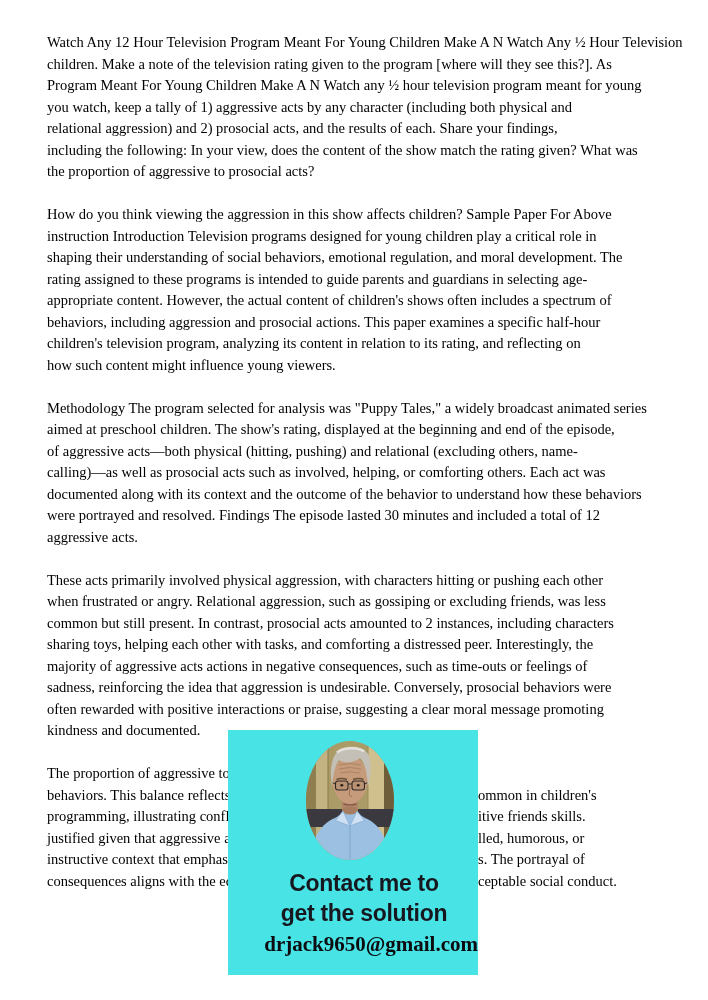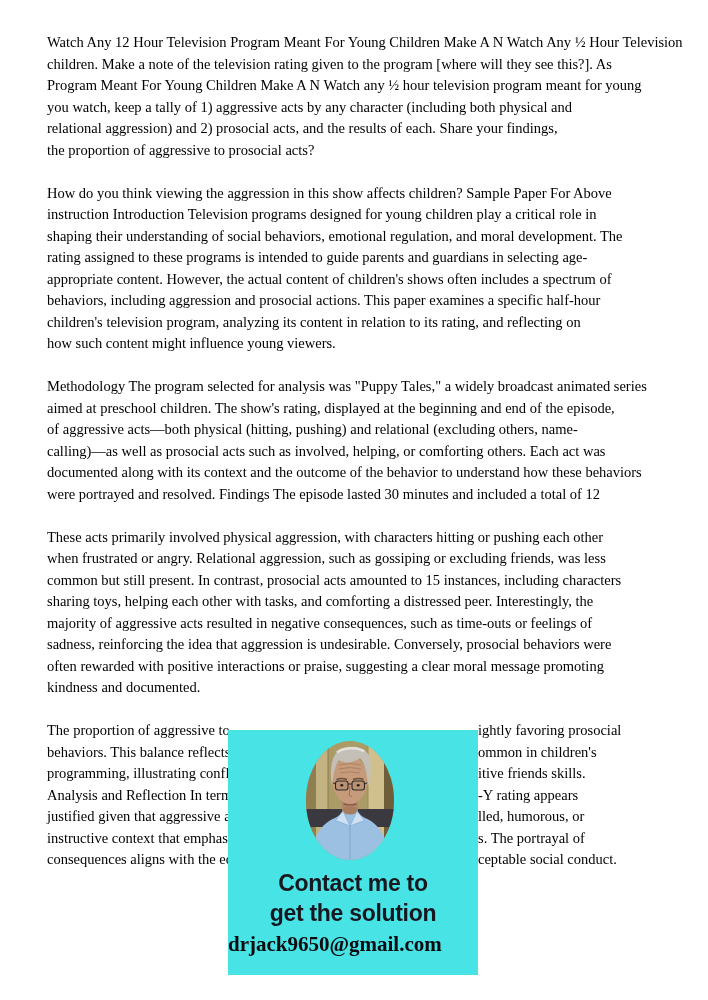--- a/index.html
+++ b/index.html
@@ -34,52 +34,53 @@
   .photo {
     position: absolute;
     left: 78px; top: 11px;
     width: 88px; height: 119px;
     border-radius: 50%;
     overflow: hidden;
   }
   .photo svg { display: block; width: 100%; height: 100%; }
   .contact {
     position: absolute;
-    top: 138px; left: 0;
+    top: 138px; left: 11px;
     width: 100%;
     text-align: center;
     font-family: "Liberation Sans", "DejaVu Sans", sans-serif;
     font-weight: 700;
     font-size: 23px;
     line-height: 30px;
     letter-spacing: -0.3px;
     color: #17171f;
   }
   .email {
     position: absolute;
     top: 202px; left: 0;
     width: 100%;
-    text-align: left;
+    text-align: right;
     font-family: "Liberation Serif", "DejaVu Serif", serif;
     font-weight: 700;
     font-size: 21px;
     color: #0c0c10;
   }
 </style>
 </head>
 <body style="background: rgb(255, 255, 255);">
 
 <div class="doc">
 
   <div class="para">
     <div class="line">Watch Any 12 Hour Television Program Meant For Young Children Make A N Watch Any ½ Hour Television</div>
     <div class="line">children. Make a note of the television rating given to the program [where will they see this?]. As</div>
     <div class="line">Program Meant For Young Children Make A N Watch any ½ hour television program meant for young</div>
     <div class="line">you watch, keep a tally of 1) aggressive acts by any character (including both physical and</div>
     <div class="line">relational aggression) and 2) prosocial acts, and the results of each. Share your findings,</div>
+    <div class="line">including the following: In your view, does the content of the show match the rating given? What was</div>
     <div class="line">the proportion of aggressive to prosocial acts?</div>
   </div>
 
   <div class="para">
     <div class="line">How do you think viewing the aggression in this show affects children? Sample Paper For Above</div>
     <div class="line">instruction Introduction Television programs designed for young children play a critical role in</div>
     <div class="line">shaping their understanding of social behaviors, emotional regulation, and moral development. The</div>
     <div class="line">rating assigned to these programs is intended to guide parents and guardians in selecting age-</div>
     <div class="line">appropriate content. However, the actual content of children's shows often includes a spectrum of</div>
     <div class="line">behaviors, including aggression and prosocial actions. This paper examines a specific half-hour</div>
@@ -87,49 +88,45 @@
     <div class="line">how such content might influence young viewers.</div>
   </div>
 
   <div class="para">
     <div class="line">Methodology The program selected for analysis was "Puppy Tales," a widely broadcast animated series</div>
     <div class="line">aimed at preschool children. The show's rating, displayed at the beginning and end of the episode,</div>
     <div class="line">of aggressive acts—both physical (hitting, pushing) and relational (excluding others, name-</div>
     <div class="line">calling)—as well as prosocial acts such as involved, helping, or comforting others. Each act was</div>
     <div class="line">documented along with its context and the outcome of the behavior to understand how these behaviors</div>
     <div class="line">were portrayed and resolved. Findings The episode lasted 30 minutes and included a total of 12</div>
+    <div class="line">aggressive acts.</div>
   </div>
 
   <div class="para">
     <div class="line">These acts primarily involved physical aggression, with characters hitting or pushing each other</div>
     <div class="line">when frustrated or angry. Relational aggression, such as gossiping or excluding friends, was less</div>
-    <div class="line">common but still present. In contrast, prosocial acts amounted to 15 instances, including characters</div>
+    <div class="line">common but still present. In contrast, prosocial acts amounted to 2 instances, including characters</div>
     <div class="line">sharing toys, helping each other with tasks, and comforting a distressed peer. Interestingly, the</div>
-    <div class="line">majority of aggressive acts resulted in negative consequences, such as time-outs or feelings of</div>
+    <div class="line">majority of aggressive acts actions in negative consequences, such as time-outs or feelings of</div>
     <div class="line">sadness, reinforcing the idea that aggression is undesirable. Conversely, prosocial behaviors were</div>
     <div class="line">often rewarded with positive interactions or praise, suggesting a clear moral message promoting</div>
     <div class="line">kindness and documented.</div>
   </div>
 
   <div class="para">
     <div class="line split">
       <span class="fl">The proportion of aggressive to</span>
-      <span class="fr">ightly favoring prosocial</span>
     </div>
     <div class="line split">
       <span class="fl">behaviors. This balance reflects</span>
       <span class="fr">ommon in children's</span>
     </div>
     <div class="line split">
       <span class="fl">programming, illustrating confli</span>
       <span class="fr">itive friends skills.</span>
-    </div>
-    <div class="line split">
-      <span class="fl">Analysis and Reflection In term</span>
-      <span class="fr">-Y rating appears</span>
     </div>
     <div class="line split">
       <span class="fl">justified given that aggressive a</span>
       <span class="fr">lled, humorous, or</span>
     </div>
     <div class="line split">
       <span class="fl">instructive context that emphasi</span>
       <span class="fr">s. The portrayal of</span>
     </div>
     <div class="line split">

